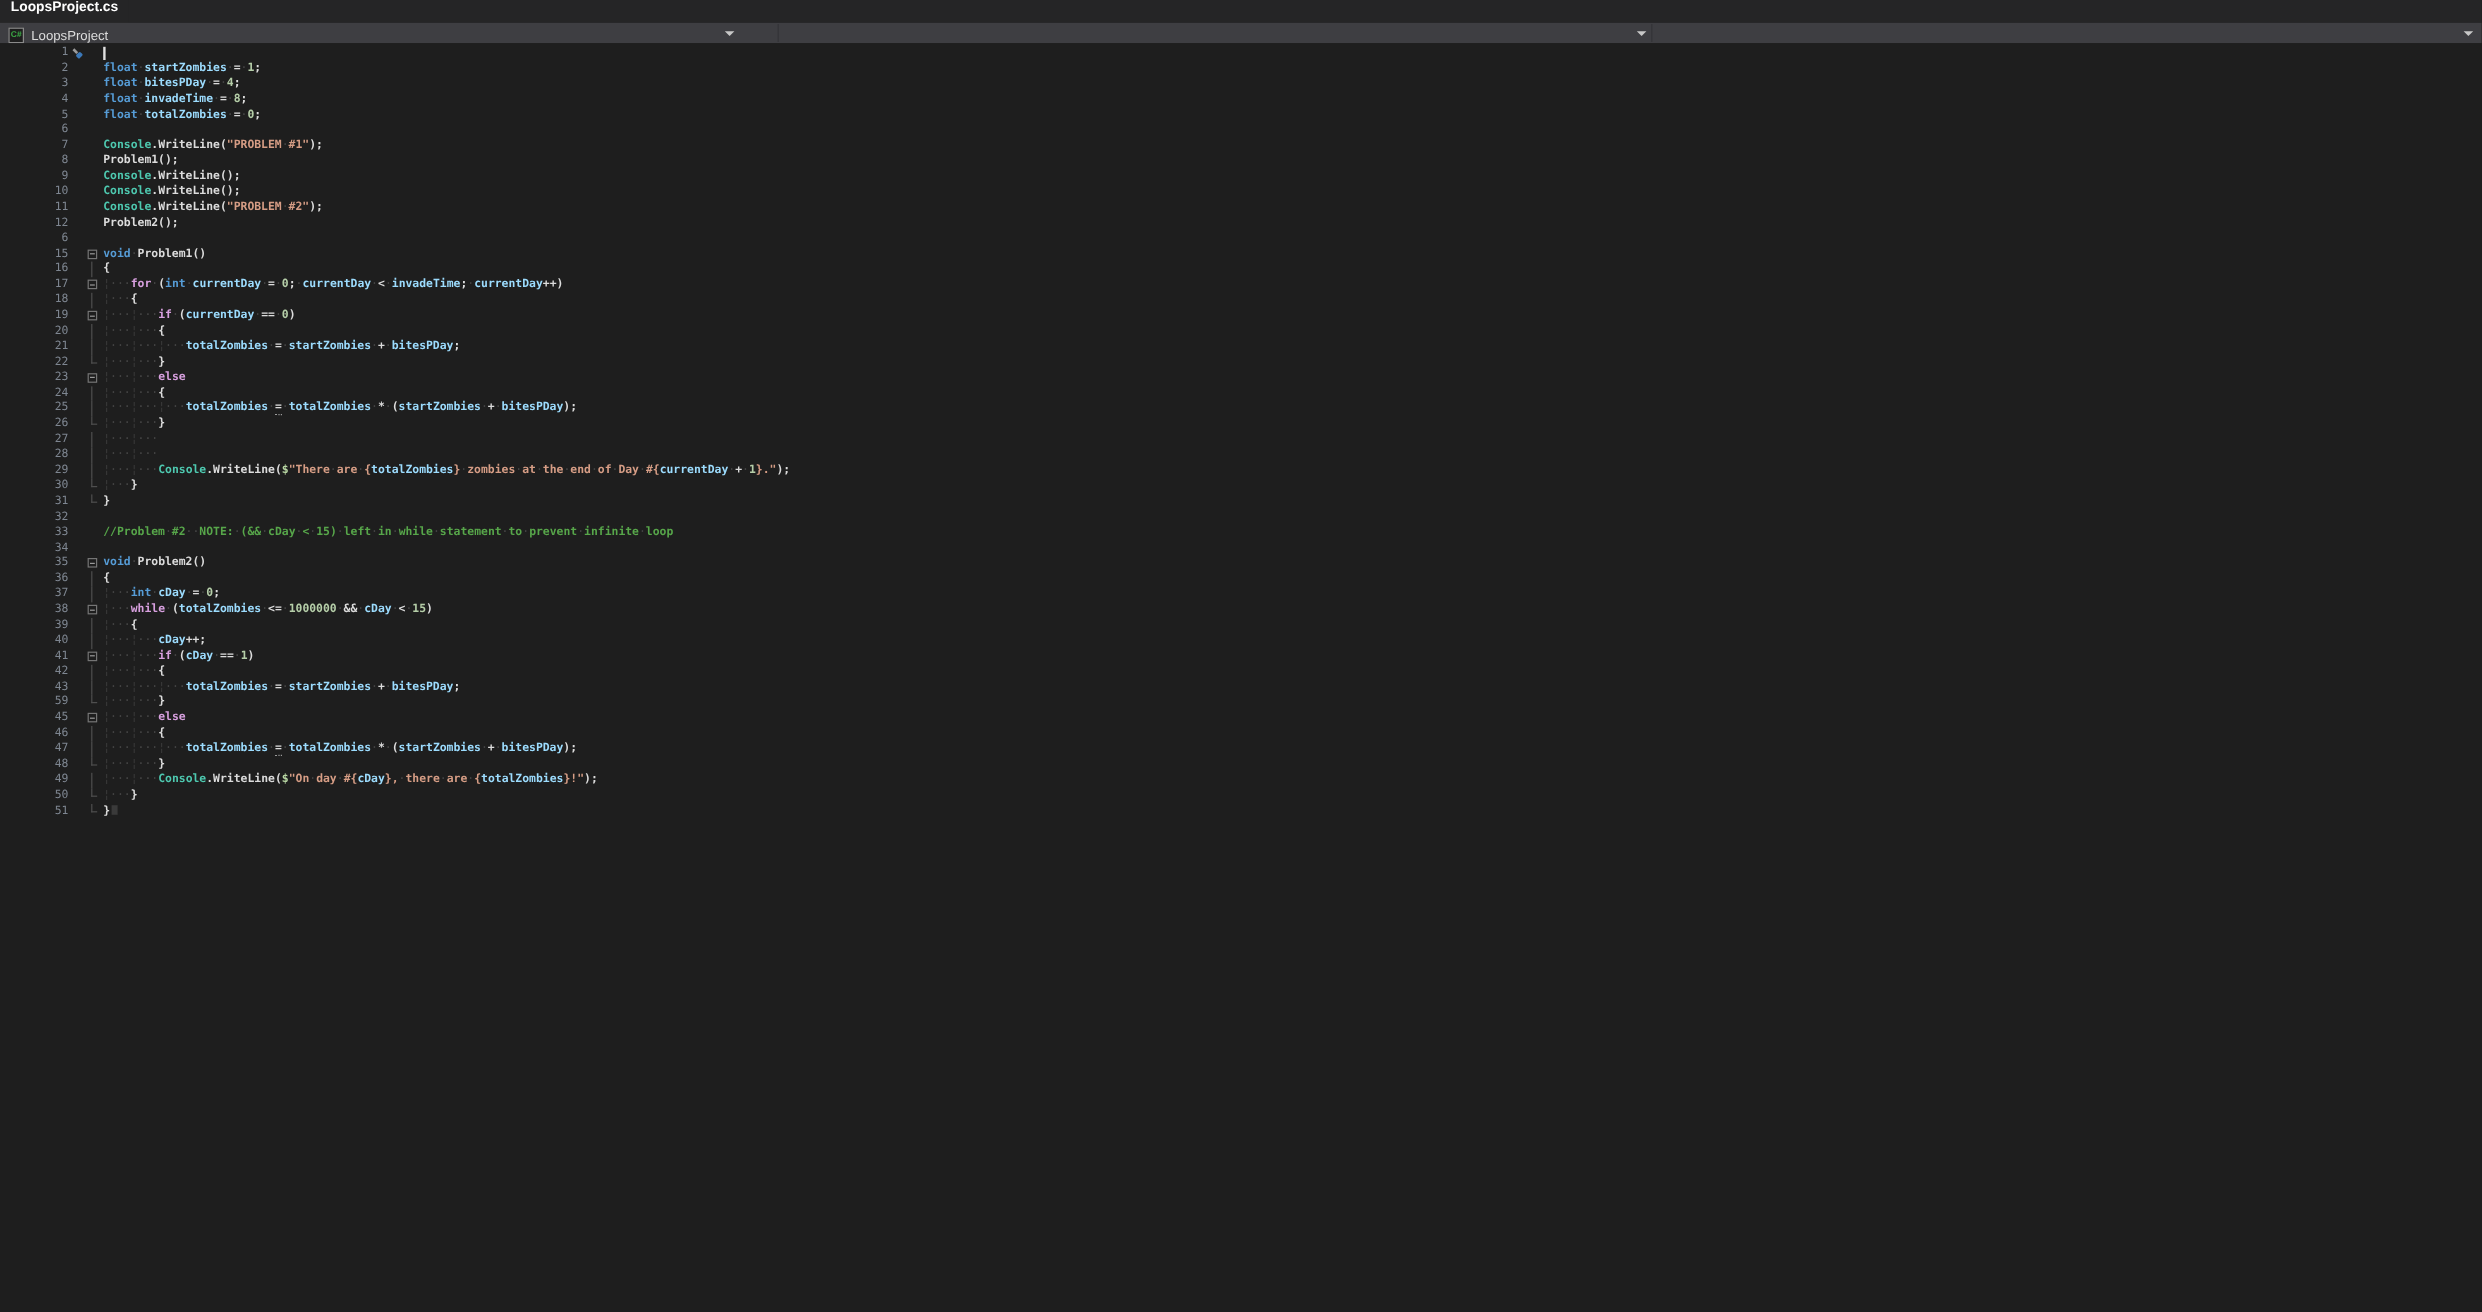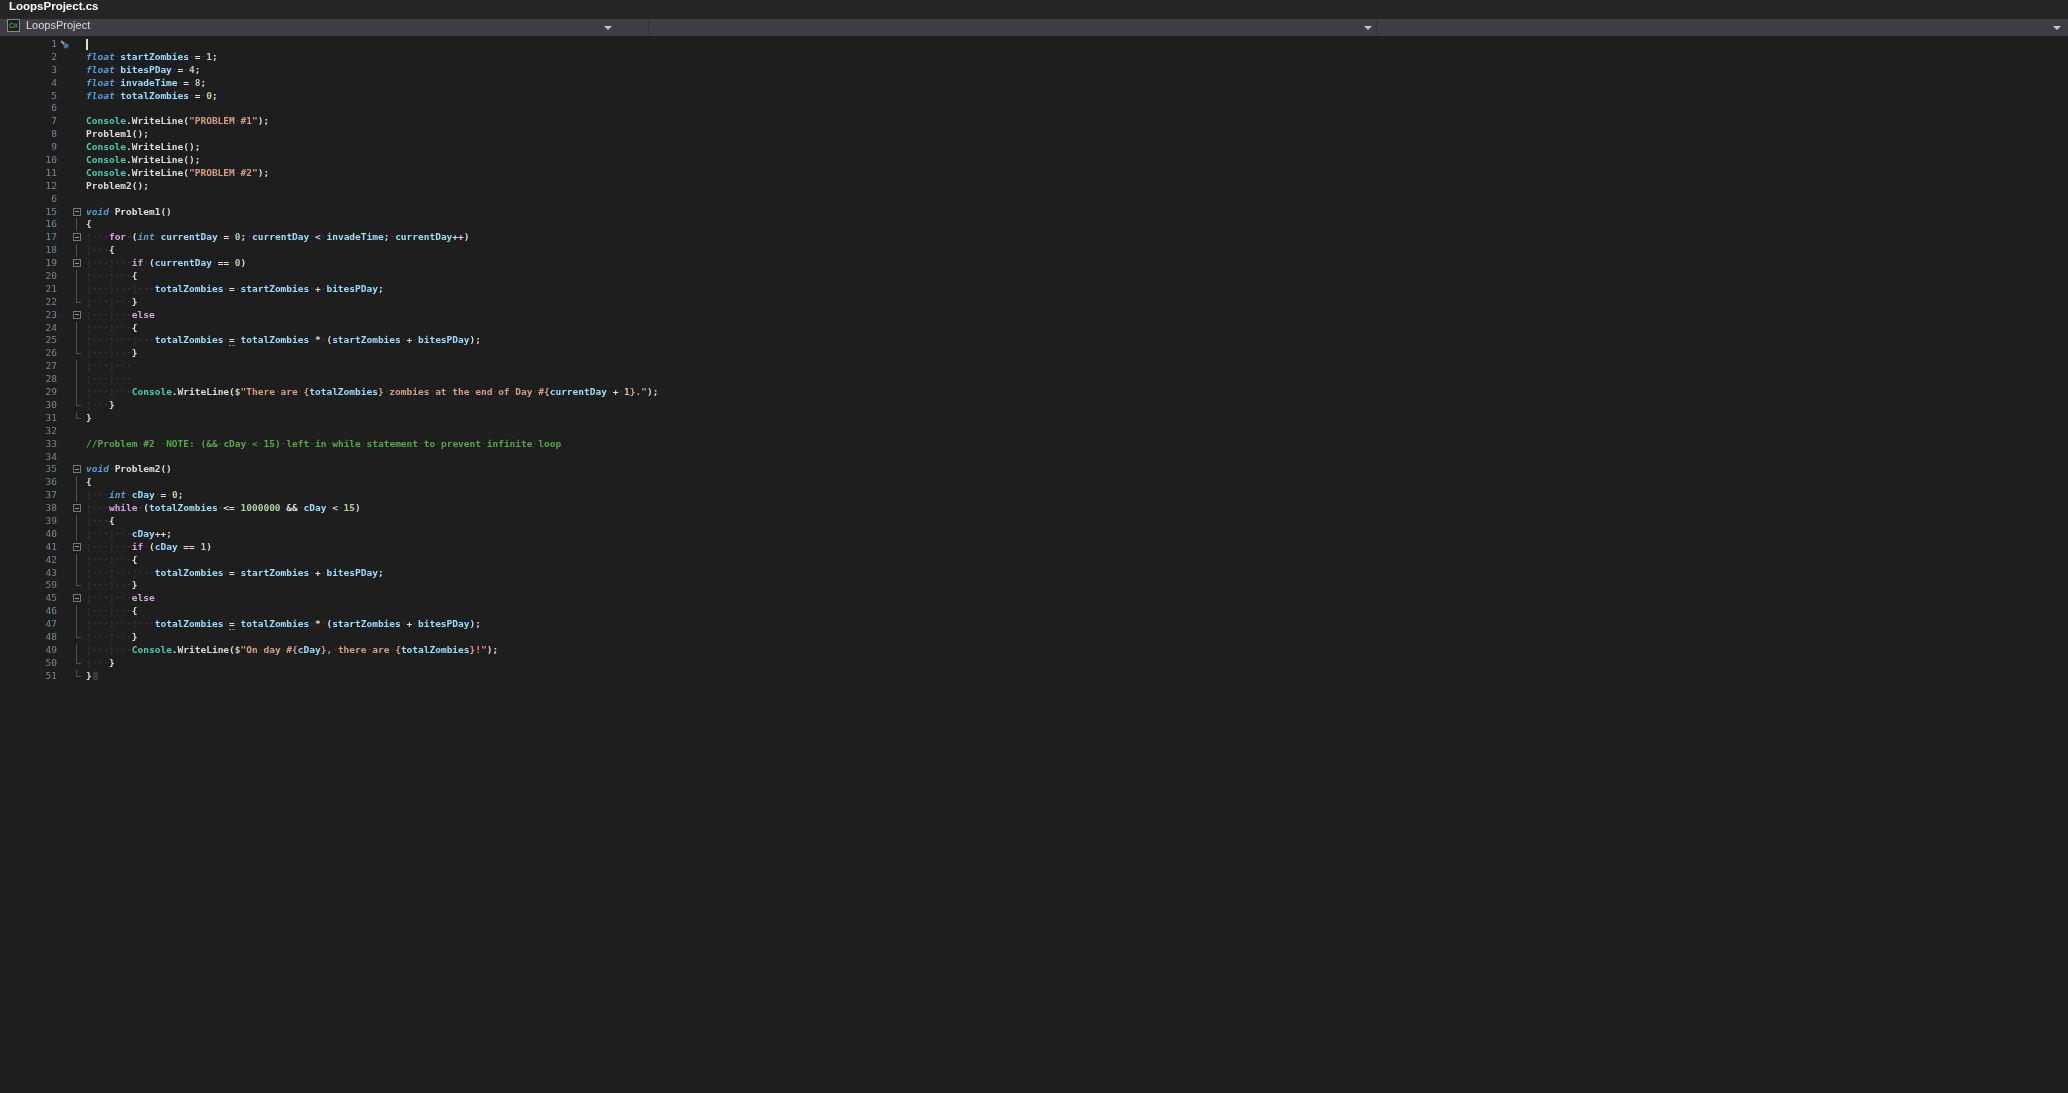--- a/index.html
+++ b/index.html
@@ -25,21 +25,21 @@
     color:var(--tab_text,#FFFFFF);
     font-size:11.5px;font-weight:bold;white-space:nowrap;
   }
   .tab-icon{display:inline-flex;align-items:center;justify-content:center;width:12px;height:12px;cursor:pointer;}
   .close-x{color:#D0D0D0;font-size:13px;font-weight:bold;line-height:10px;}
   
   .navbar{
     position:absolute;left:0;top:19px;width:2068px;height:17px;
     background:var(--bg_navbar,#3E3E42);
   }
-  .nav-section{position:absolute;top:0;height:17px;display:flex;align-items:flex-start;}
+  .nav-section{position:absolute;top:0;height:17px;display:flex;align-items:flex-end;}
   .nav-sec1{left:0;width:648px;}
   .nav-sec2{left:649px;width:727px;}
   .nav-sec3{left:1377px;width:691px;}
   .nav-divider{position:absolute;top:1px;width:1px;height:15px;background:#333337;}
   .csharp-badge{
     margin-left:7px;width:13px;height:13px;box-sizing:border-box;
     border:1px solid #8A8A8A;background:#1E1E1E;
     color:var(--csharp_green,#3BA945);font-size:7px;font-weight:bold;
     display:flex;align-items:center;justify-content:center;
     font-family:"Liberation Sans",sans-serif;
@@ -71,21 +71,21 @@
   }
   .foldbox::after{
     content:"";position:absolute;left:1px;top:2.5px;width:4px;height:1px;background:#9A9A9A;
   }
   .foldline{position:absolute;left:19px;top:0;width:1px;height:12.9px;background:#4F4F4F;}
   .foldend{
     position:absolute;left:19px;top:0;width:5px;height:7px;box-sizing:border-box;
     border-left:1px solid #4F4F4F;border-bottom:1px solid #4F4F4F;
   }
   .code{flex:1 1 auto;color:var(--pl,#DCDCDC);}
-  .kw{color:var(--kw,#569CD6);font-style:italic;}
+  .kw{color:var(--kw,#569CD6);}
   .ctl{color:var(--ctl,#D8A0DF);}
   .var{color:var(--var,#9CDCFE);}
   .cls{color:var(--cls,#4EC9B0);}
   .m{color:var(--m,#DCDCDC);}
   .str{color:var(--str,#D69D85);}
   .num{color:var(--num,#B5CEA8);}
   .cm{color:var(--cm,#57A64A);}
   .pl{color:var(--pl,#DCDCDC);}
   .dol{color:var(--dol,#B8D7A3);}
   .ws{color:var(--ws,#474747);font-weight:normal;}

